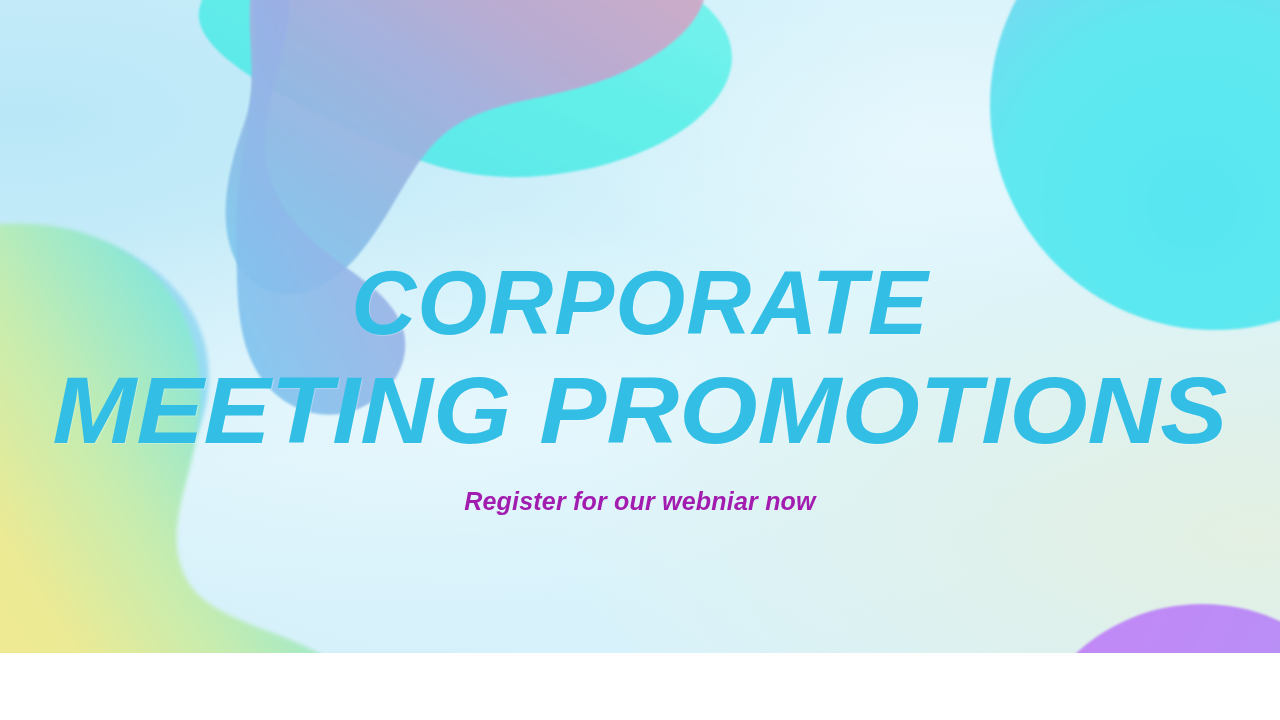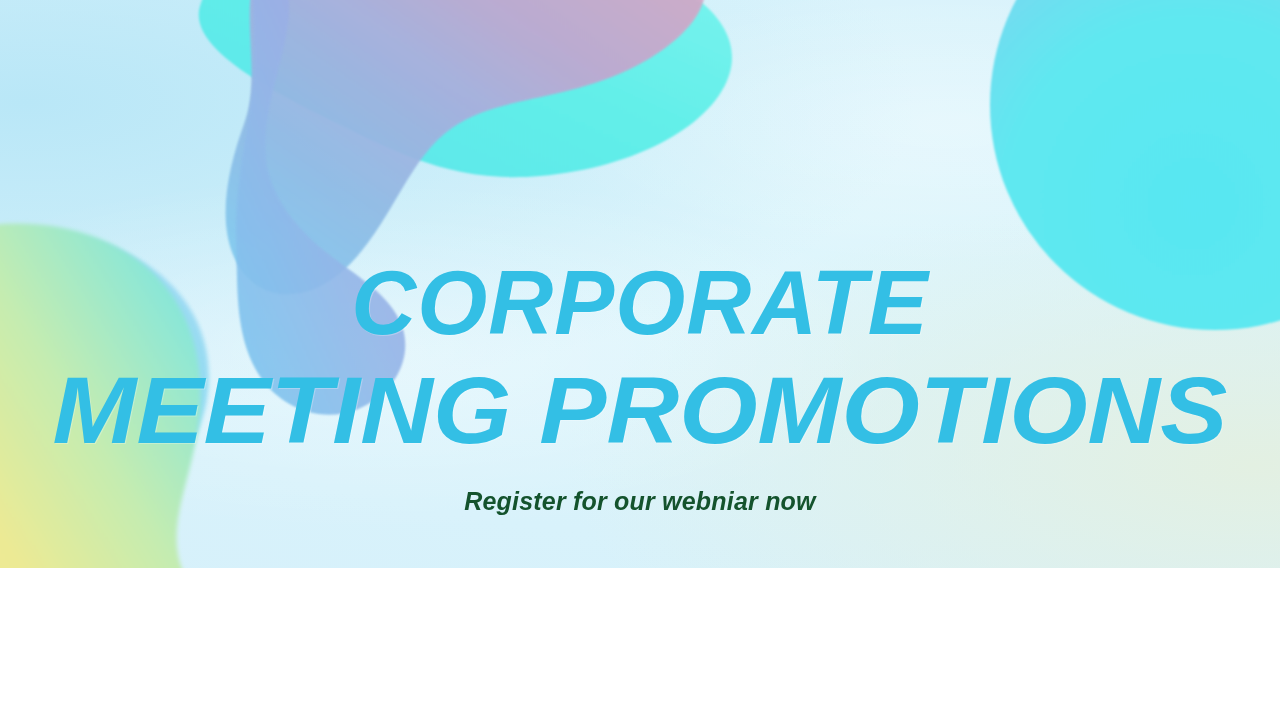--- a/index.html
+++ b/index.html
@@ -5,21 +5,21 @@
 <style>
   html, body {
     margin: 0;
     padding: 0;
     background: #ffffff;
   }
 
   #stage {
     position: relative;
     width: 1280px;
-    height: 568px;
+    height: 653px;
     overflow: hidden;
     font-family: "Liberation Sans", sans-serif;
     background: #dff4fb;
   }
 
   
   .bg-base {
     position: absolute;
     inset: 0;
     background:
@@ -84,21 +84,21 @@
     letter-spacing: 0px;
     transform: scaleX(1.06);
   }
 
   .subhead {
     position: absolute;
     top: 489px;
     left: 0;
     right: 0;
     text-align: center;
-    color: #14532d;
+    color: #a21caf;
     font-size: 25px;
     font-weight: 900;
     font-style: italic;
     letter-spacing: 0.2px;
     line-height: 1;
     white-space: nowrap;
   }
 </style>
 </head>
 <body>

